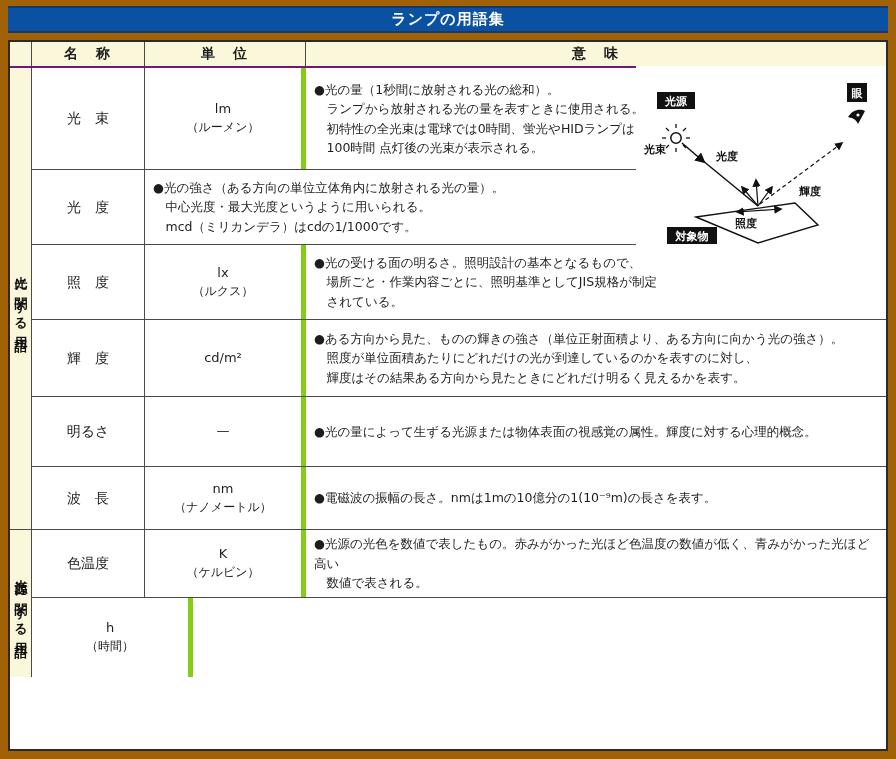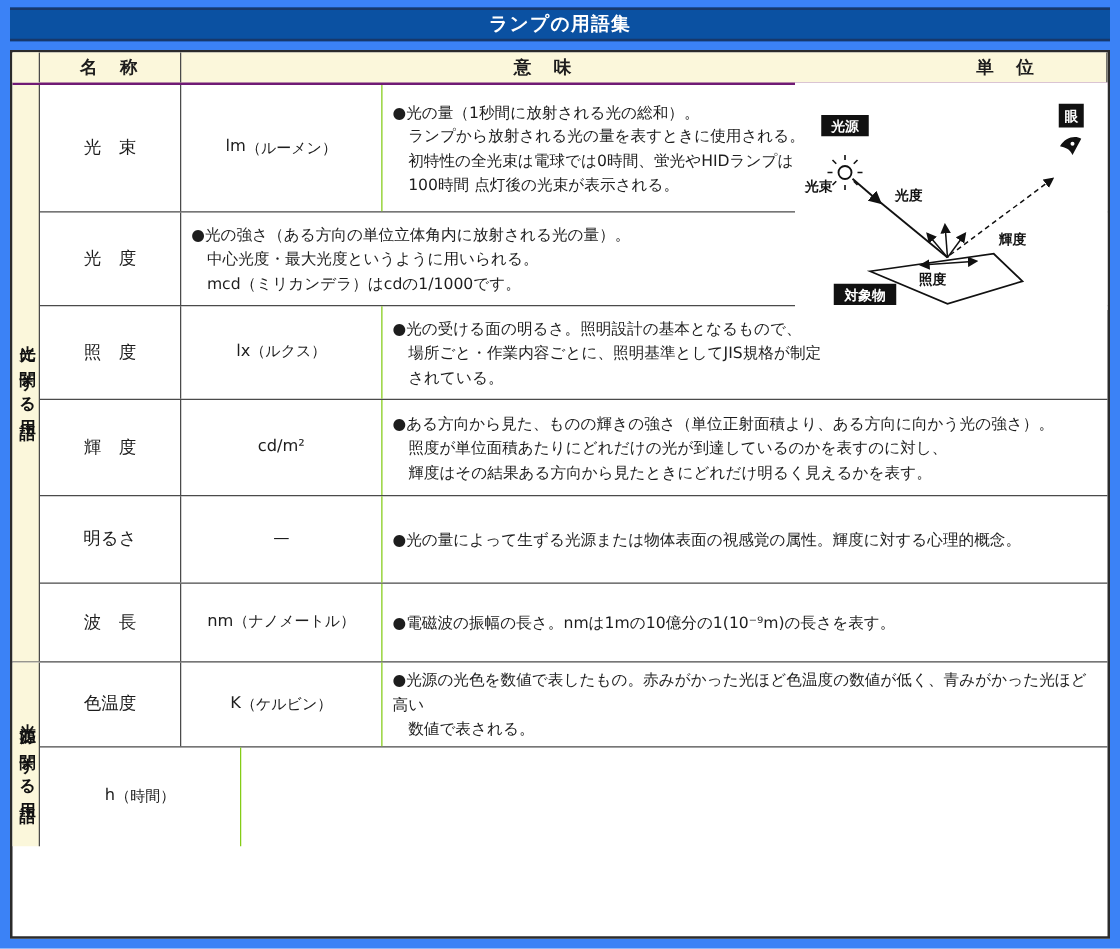--- a/index.html
+++ b/index.html
@@ -1,17 +1,17 @@
 <!DOCTYPE html>
 <html><head>
 <meta charset="utf-8">
 <style>
   * { margin:0; padding:0; box-sizing:border-box; }
   html,body { width:896px; height:759px; background:#ffffff; font-family:"DejaVu Sans","Liberation Sans",sans-serif; color:#1d1d1d; }
-  .page { position:relative; width:896px; height:759px; background:#3b82f6; overflow:hidden; }
+  .page { position:relative; width:896px; height:759px; background:#a16207; overflow:hidden; }
 
   
   .titlebar {
     position:absolute; left:8px; top:6px; width:880px; height:27px;
     background:#0b51a2; border-top:2px solid #17386b; border-bottom:2px solid #17386b;
     display:flex; align-items:center; justify-content:center;
   }
   .titlebar span { color:#ffffff; font-weight:bold; font-size:15px; letter-spacing:1px; }
 
   
@@ -39,22 +39,22 @@
   .grp-rows { flex:1 1 auto; display:flex; flex-direction:column; }
   .row { display:flex; border-bottom:1px solid #4a4a4a; flex:0 0 auto; }
   .row:last-child { border-bottom:none; }
   .cell-name {
     width:113px; flex:0 0 113px; border-right:1px solid #4a4a4a;
     display:flex; align-items:center; justify-content:center;
     font-size:14px; white-space:pre-line; line-height:1.5;
   }
   .row.r7 .cell-name { font-size:13px; }
   .cell-unit {
-    width:161px; flex:0 0 161px; border-right:1px solid #84cc16;
-    display:flex; flex-direction:row; align-items:center; justify-content:center;
+    width:161px; flex:0 0 161px; border-right:5px solid #84cc16;
+    display:flex; flex-direction:column; align-items:center; justify-content:center;
     font-size:13px; line-height:1.45; text-align:center;
   }
   .cell-unit .reading { font-size:12px; }
   .cell-mean {
     flex:1 1 auto; display:flex; align-items:center;
     padding:4px 10px 4px 8px; font-size:12.5px; line-height:1.55;
     white-space:pre-wrap;
   }
   .h102{height:102px} .h75{height:75px} .h77{height:77px} .h70a{height:70px}
   .h62{height:62px} .h70b{height:70px} .h68{height:68px} .h79{height:79px}
@@ -75,22 +75,22 @@
 
   <div class="titlebar">
     <span>ランプの用語集</span>
   </div>
 
   <div class="tbl">
 
     <div class="hdr">
       <div class="c c-grp"></div>
       <div class="c c-name">名　称</div>
+      <div class="c c-unit">単　位</div>
       <div class="c c-mean">意　味</div>
-      <div class="c c-unit">単　位</div>
     </div>
 
     <div class="group g1">
       <div class="grp-label">
         <span>光に関する用語</span>
       </div>
       <div class="grp-rows">
         <div class="row h102">
           <div class="cell-name">光　束</div>
           <div class="cell-unit">

